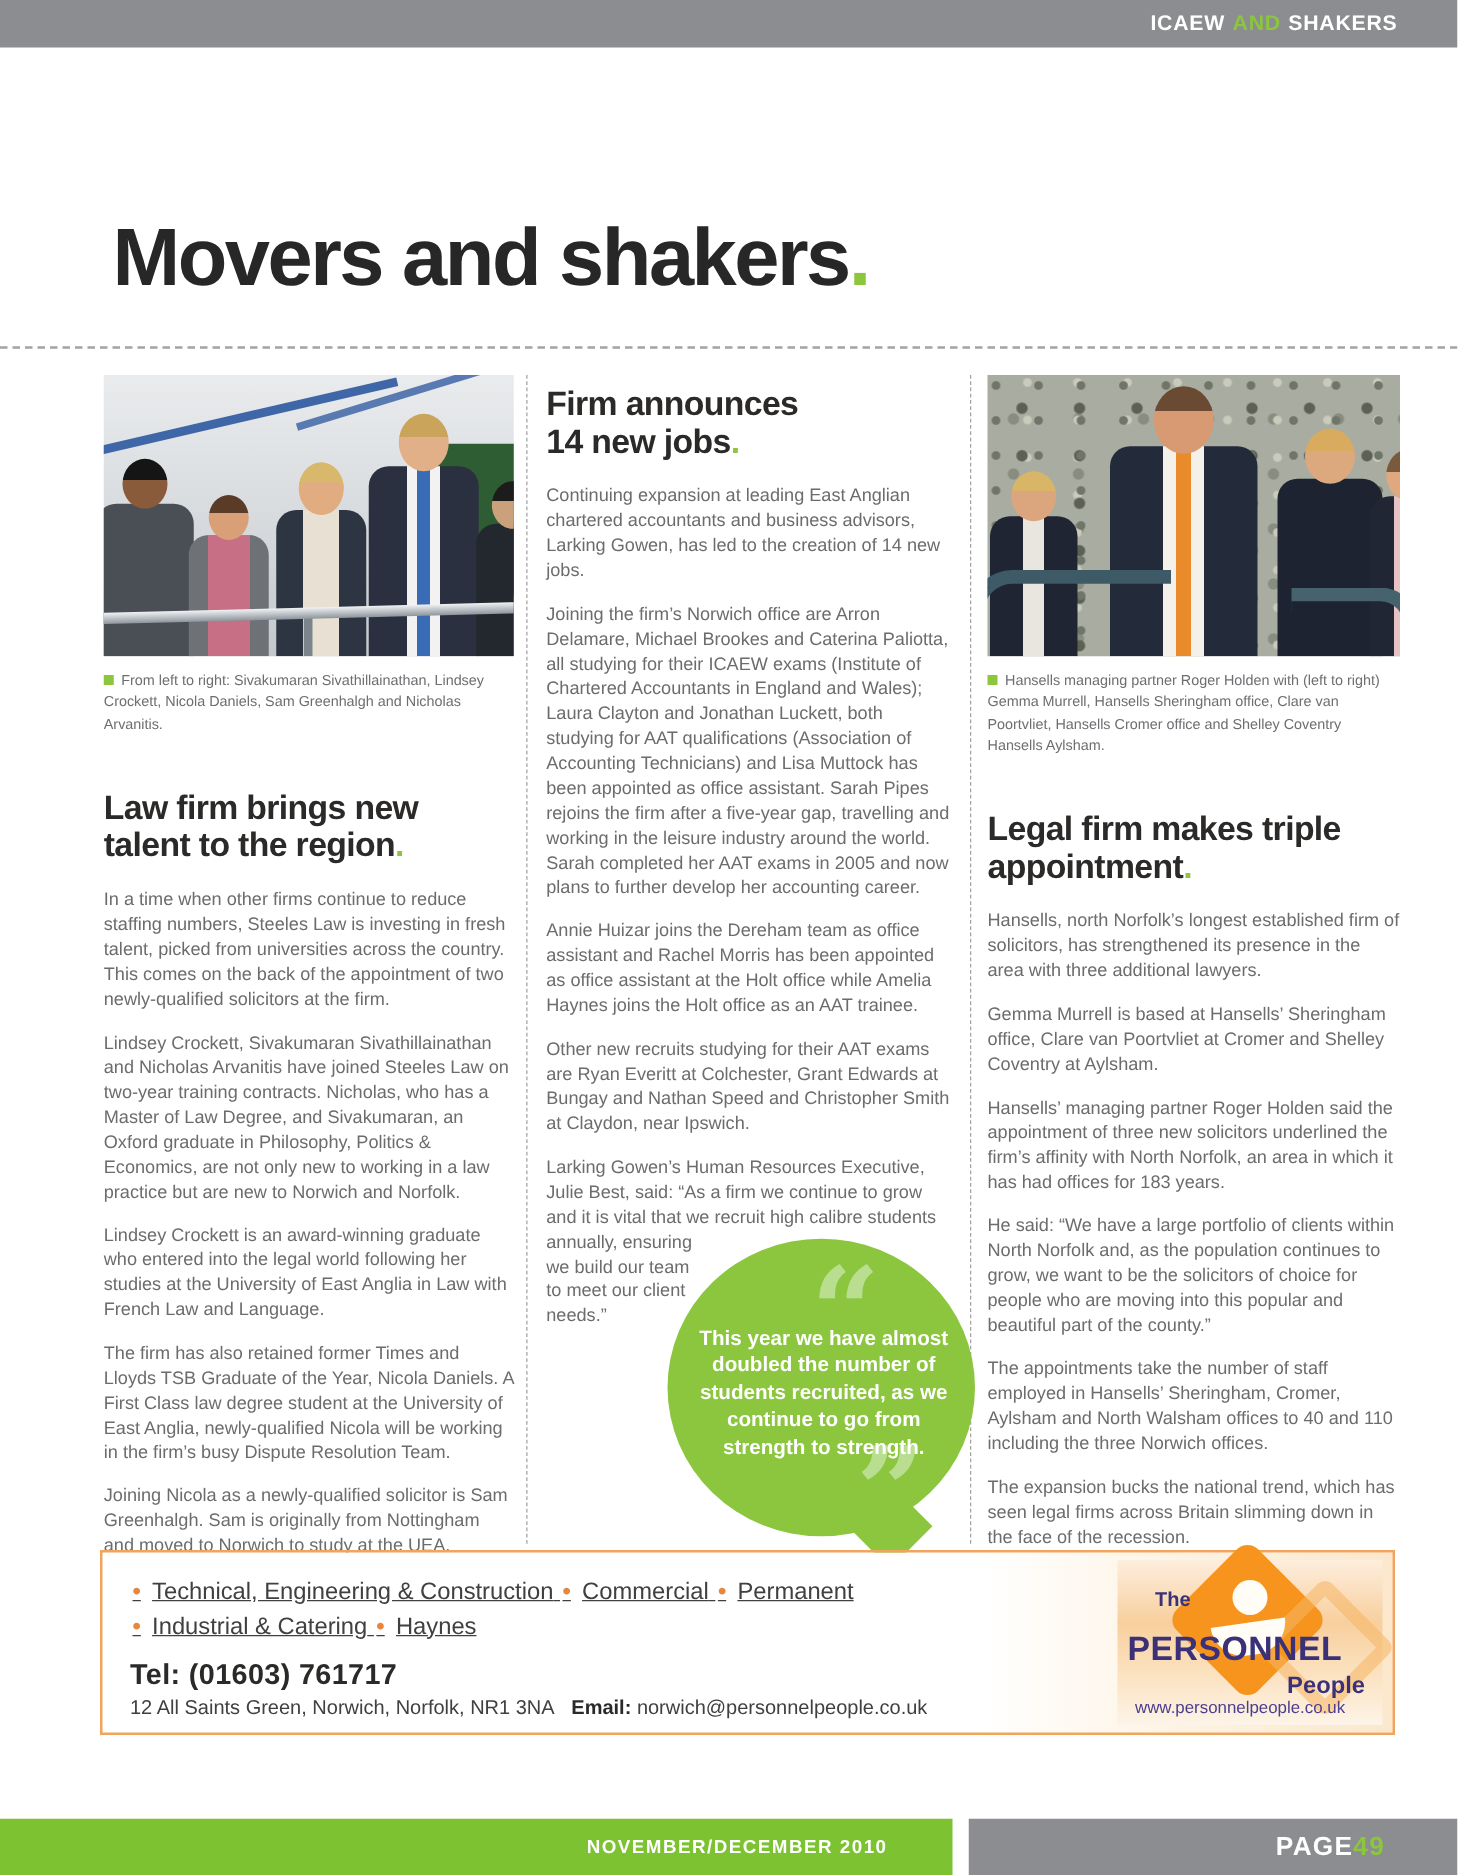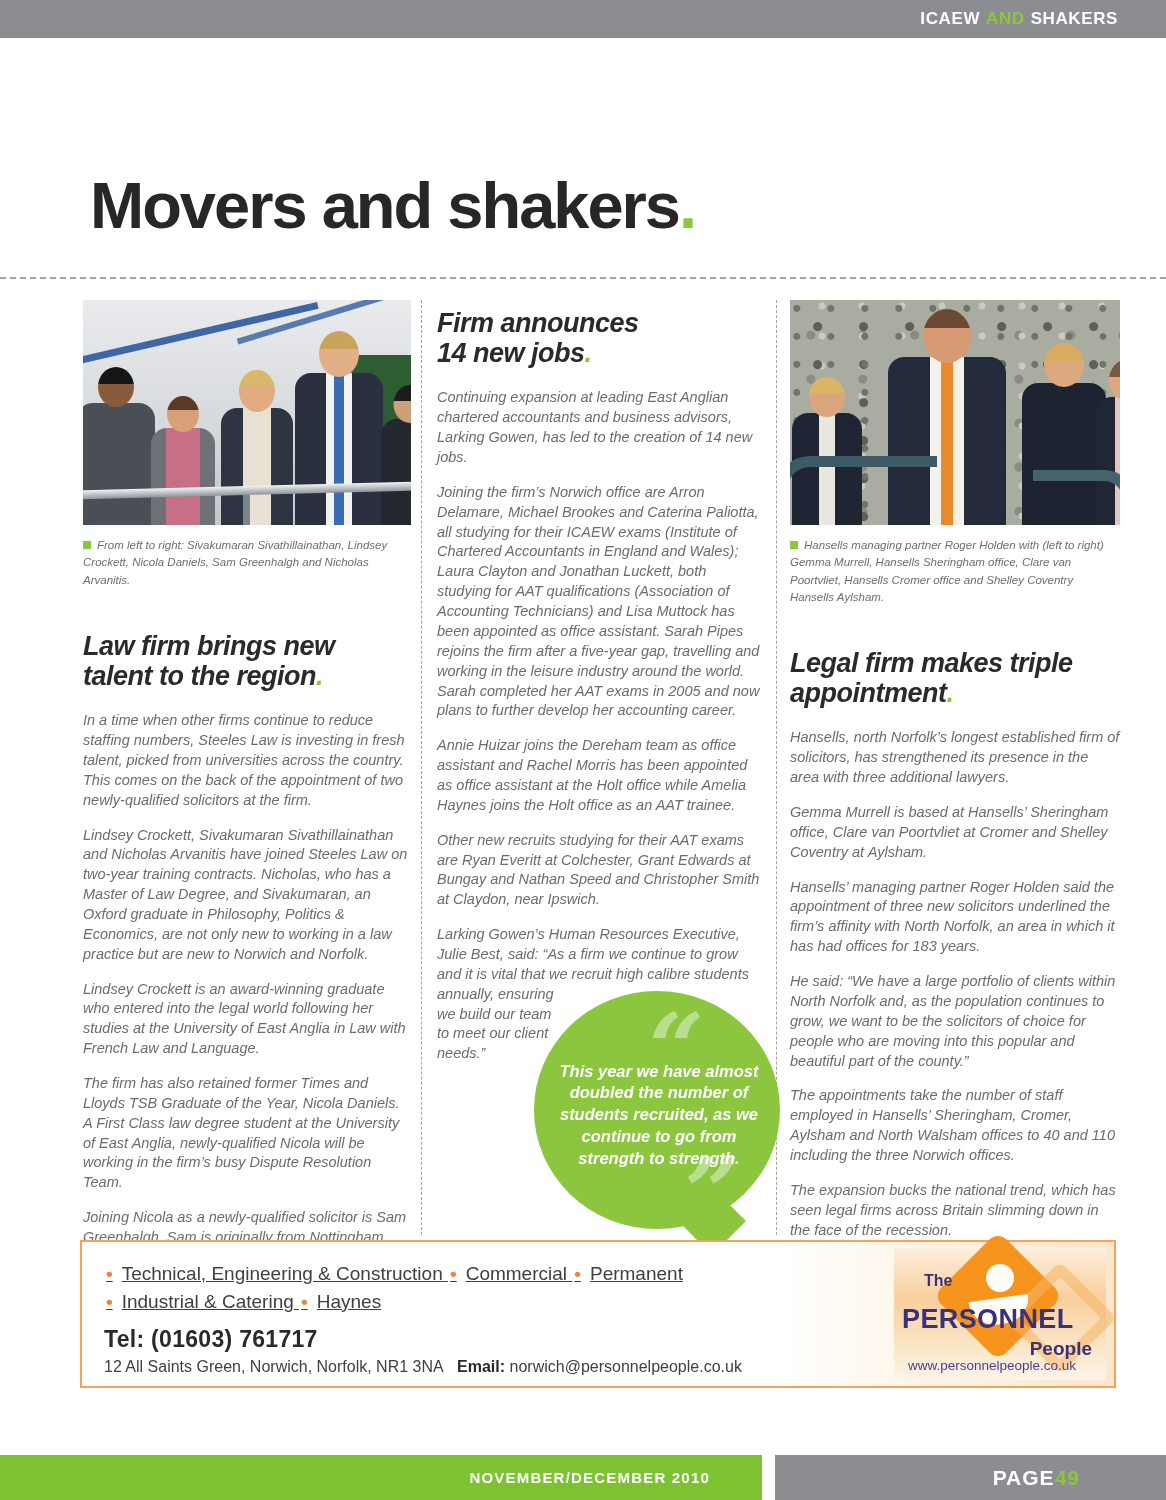--- a/index.html
+++ b/index.html
@@ -18,21 +18,21 @@
   
   .page-title {
     position:absolute; left:90px; top:168px; font-size:65px; font-weight:bold;
     color:#272727; letter-spacing:-2px;
   }
   .gdot { color:#8cc63e; }
   .dashline { position:absolute; top:277px; left:0; right:0; border-top:2px dashed #a3a3a3; }
   .vdiv { position:absolute; top:300px; height:935px; border-left:1px dashed #a3a3a3; }
   .vdiv1 { left:421px; } .vdiv2 { left:776px; }
   
-  .col { position:absolute; top:300px;font-style:italic; }
+  .col { position:absolute; top:300px; }
   .col-left { left:83px; width:328px; }
   .col-mid { left:437px; width:325px; }
   .col-right { left:790px; width:330px; }
   .photo { position:relative; width:100%; height:225px; overflow:hidden; }
   .caption { margin-top:12px; font-size:11.5px; color:#6d6e71; line-height:1.5; }
   .caption .sq { display:inline-block; width:8px; height:8px; background:#8cc63e; margin-right:6px; }
   .heading {
     font-size:27px; font-weight:bold; color:#2b2a29; line-height:1.12;
     letter-spacing:-.5px; margin:42px 0 20px;
   }
@@ -135,21 +135,21 @@
   .logo-people { position:absolute; right:14px; top:90px; color:#3b3178; font-weight:bold; font-size:19px; }
   .logo-url { position:absolute; left:14px; bottom:7px; color:#4b3d8f; font-weight:normal; font-size:13.5px; }
   
   .foot-green {
     position:absolute; left:0; top:1455px; width:762px; height:45px; background:#7dc230;
     display:flex; align-items:center; justify-content:flex-end; padding-right:52px; box-sizing:border-box;
     color:#fff; font-weight:bold; font-size:15px; letter-spacing:1.2px;
   }
   .foot-gray {
     position:absolute; left:775px; top:1455px; right:0; height:45px; background:#8b8d90;
-    display:flex; align-items:center; justify-content:flex-end; padding-right:86px; box-sizing:border-box;
+    display:flex; align-items:center; justify-content:flex-end; padding-right:58px; box-sizing:border-box;
     color:#fff; font-weight:bold; font-size:21px; letter-spacing:1px;
   }
   .foot-gray .num { color:#8cc63e; }
 </style>
 </head>
 <body>
 
 <div class="topbar">
   <span>ICAEW</span>
   <span class="and">AND</span>

